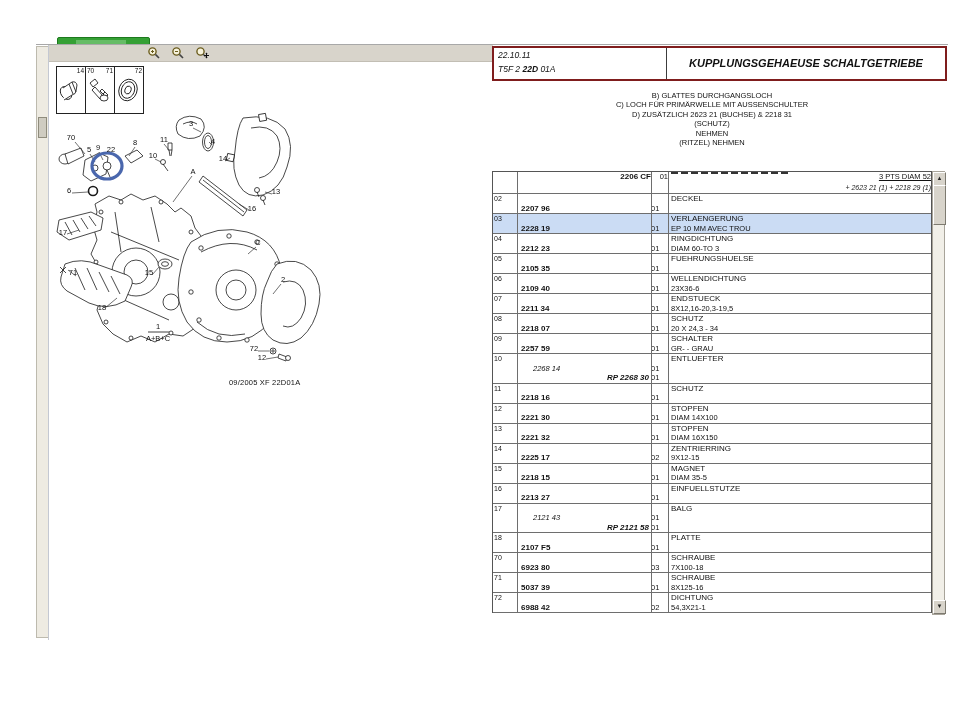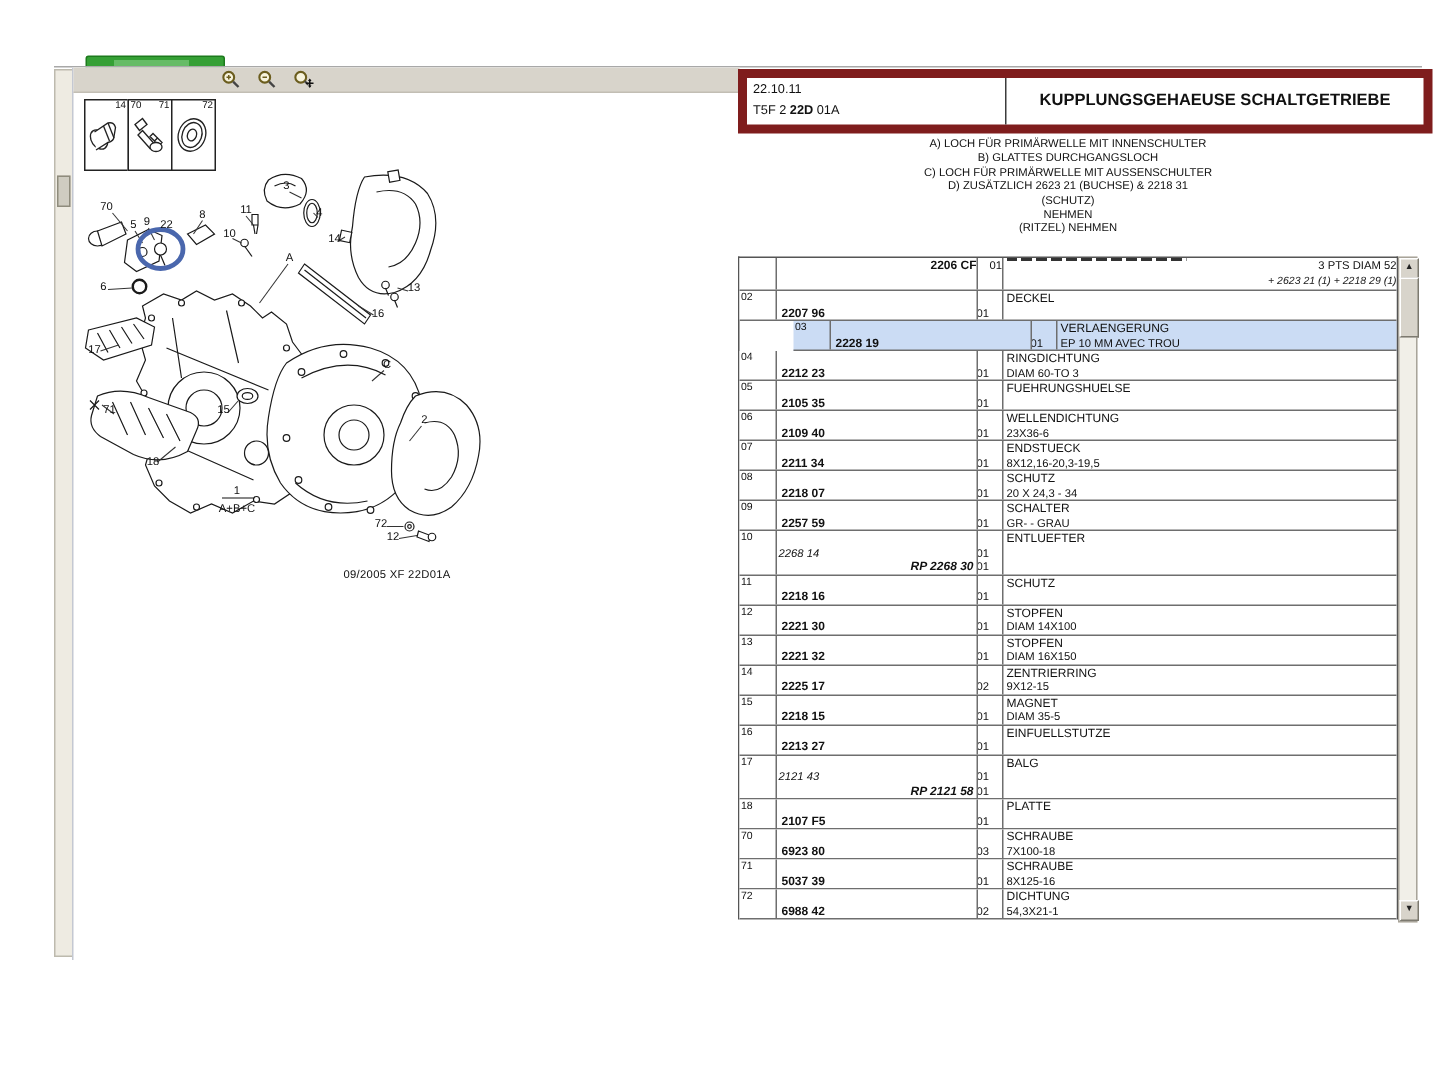--- a/index.html
+++ b/index.html
@@ -23,48 +23,48 @@
   .zicon{width:14px;height:14px;display:inline-block;cursor:pointer;}
   .thumbs{position:absolute;left:7px;top:21px;display:flex;}
   .tbox{position:relative;width:28px;height:46px;border:1px solid #222;margin-right:-1px;background:#fff;}
   .tbox .tl{position:absolute;top:0;font-size:6.5px;line-height:7px;}
   .tl.tr{right:1px;} .tl.lf{left:1px;}
   .dsvg{position:absolute;left:2px;top:67px;}
   .dlbl{font-size:7.5px;fill:#111;}
   .dcap{position:absolute;left:180px;top:333px;font-size:7.5px;letter-spacing:.2px;}
   
   .rpanel{position:absolute;left:492px;top:45px;width:453px;height:580px;}
-  .hdr{position:absolute;left:0;top:1px;width:451px;height:31px;border:6px solid #7f1d1d;}
+  .hdr{position:absolute;left:0;top:1px;width:451px;height:31px;border:2px solid #7f1d1d;font-style:italic;}
   .hdr .hdiv{position:absolute;left:172px;top:0;bottom:0;width:1px;background:#3c3c3c;}
   .hdr-date{position:absolute;left:4px;top:2px;font-size:8.5px;line-height:11px;}
   .hdr-code{position:absolute;left:4px;top:16px;font-size:8.5px;}
   .hdr-code b{font-weight:bold;}
   .hdr-title{position:absolute;left:173px;right:0;top:9px;text-align:center;font-weight:bold;font-size:11px;}
   .notes{position:absolute;left:0;top:33px;width:440px;text-align:center;padding-top:13px;}
   .notes div{font-size:7.5px;line-height:9.4px;}
   
   .tbl{position:absolute;left:0;top:126px;width:438px;border:1px solid #555;border-bottom:none;background:#fff;}
   .row{position:relative;display:grid;grid-template-columns:24px 134px 17px 1fr;border-bottom:1px solid #6e6e6e;background:#fff;}
   .row.h2{grid-template-rows:9.5px 9.5px;}
   .row.h3{grid-template-rows:9.5px 9.5px 9.5px;}
   .row.h2c{grid-template-rows:10.5px 10.5px;text-align:right;}
-  .row.hl{background:var(--hl,#cbdcf4);margin-left:36px;}
+  .row.hl{background:var(--hl,#cbdcf4);}
   .row .vl{position:absolute;top:0;bottom:0;width:1px;background:#6e6e6e;}
   .c-idx{grid-area:1/1;font-size:7px;line-height:8px;padding:1px 0 0 1px;}
   .c-name{grid-area:1/4;font-weight:normal;font-size:8px;line-height:9.5px;padding-left:3px;white-space:nowrap;}
   .c-ref{grid-area:2/2;font-weight:bold;font-size:8px;line-height:9.5px;padding-left:4px;white-space:nowrap;}
   .c-qty{grid-area:2/3;font-size:7.5px;line-height:9.5px;}
   .c-dims{grid-area:2/4;font-size:7.5px;line-height:9.5px;padding-left:3px;white-space:nowrap;}
   
-  .r1{grid-area:1/2;} .q1{grid-area:1/3;} .d1{grid-area:1/4;font-size:7.5px;line-height:10.5px;padding-left:10px;}
+  .r1{grid-area:1/2;} .q1{grid-area:1/3;} .d1{grid-area:1/4;font-size:7.5px;line-height:10.5px;padding-left:10px;text-decoration:underline;}
   .c-note{grid-area:2/4;font-style:italic;font-size:7px;line-height:10px;padding-left:3px;color:#222;}
   .clipfrag{position:absolute;left:178px;top:0;width:120px;height:2px;
             background:repeating-linear-gradient(90deg,#333 0 7px,transparent 7px 10px);}
   
-  .ref-a{grid-area:2/2;font-style:italic;font-weight:normal;font-size:7.5px;line-height:9.5px;padding-left:2px;}
+  .ref-a{grid-area:2/2;font-style:italic;font-weight:normal;font-size:7.5px;line-height:9.5px;padding-left:16px;}
   .qty-a{grid-area:2/3;font-size:7.5px;line-height:9.5px;}
   .ref-b{grid-area:3/2;font-style:italic;font-weight:bold;font-size:8px;line-height:9.5px;text-align:right;padding-right:2px;}
   .qty-b{grid-area:3/3;font-size:7.5px;line-height:9.5px;}
   
   .sbar{position:absolute;right:0;top:126px;width:13px;height:444px;background:#f1efe8;border:1px solid #a8a49a;box-sizing:border-box;}
   .sbtn{position:absolute;left:0;width:11px;height:12px;background:#d8d4cb;border:1px solid;
         border-color:#fff #7d7a70 #7d7a70 #fff;font-size:6px;line-height:11px;text-align:center;color:#222;cursor:pointer;}
   .sbtn.up{top:0;} .sbtn.dn{bottom:0;}
   .sthumb{position:absolute;left:0;top:13px;width:11px;height:38px;background:#d8d4cb;border:1px solid;
           border-color:#fff #7d7a70 #7d7a70 #fff;cursor:pointer;}
@@ -296,21 +296,20 @@
     <div class="hdr">
       <div class="hdiv"></div>
       <div class="hdr-date">22.10.11</div>
       <div class="hdr-code">
         <span>T5F 2 </span><b>22D</b><span> 01A</span>
       </div>
       <div class="hdr-title">KUPPLUNGSGEHAEUSE SCHALTGETRIEBE</div>
     </div>
 
     <div class="notes">
-        <div>A) LOCH FÜR PRIMÄRWELLE MIT INNENSCHULTER</div>
         <div>B) GLATTES DURCHGANGSLOCH</div>
         <div>C) LOCH FÜR PRIMÄRWELLE MIT AUSSENSCHULTER</div>
         <div>D) ZUSÄTZLICH 2623 21 (BUCHSE) &amp; 2218 31</div>
         <div>(SCHUTZ)</div>
         <div>NEHMEN</div>
         <div>(RITZEL) NEHMEN</div>
       </div>
 
     <div class="tbl" style="--hl: #cbdcf4;">
         <div class="row h2c">

